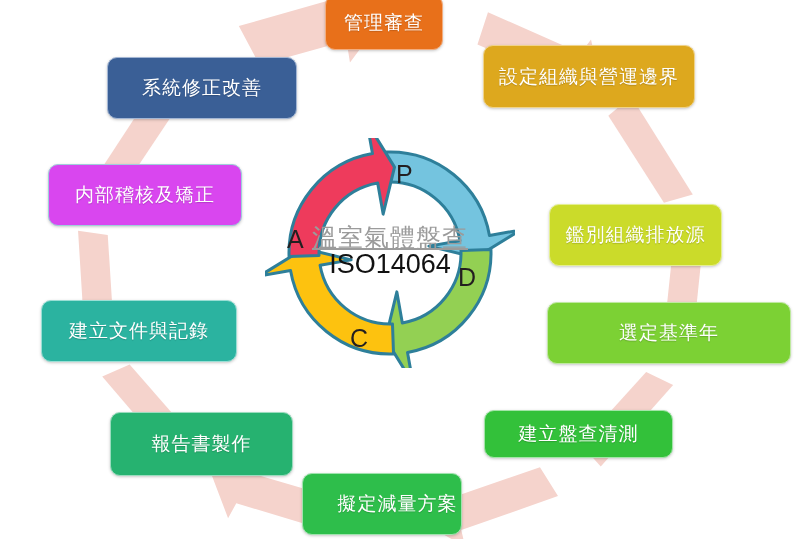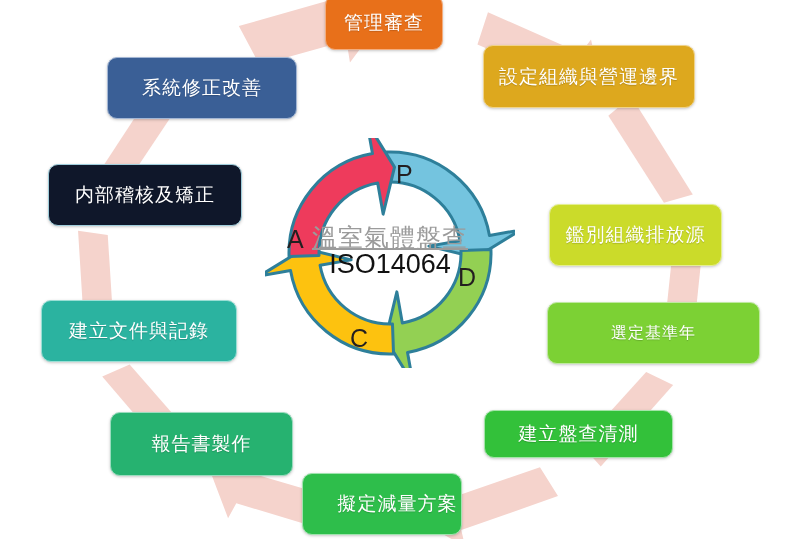--- a/index.html
+++ b/index.html
@@ -94,35 +94,35 @@
   <div id="nodes">
       <div class="node" style="left: 325px; top: -5px; width: 118px; height: 55px; background: rgb(232, 112, 26); border-color: rgb(243, 173, 126); font-size: 19px;">
         <span>管理審查</span>
       </div>
       <div class="node" style="left: 483px; top: 45px; width: 212px; height: 63px; background: rgb(221, 168, 30); border-color: rgb(240, 211, 138); font-size: 19px;">
         <span>設定組織與營運邊界</span>
       </div>
       <div class="node" style="left: 549px; top: 163px; width: 173px; height: 62px; background: rgb(203, 219, 42); border-color: rgb(228, 239, 146); font-size: 19px; margin-top: 41px;">
         <span>鑑別組織排放源</span>
       </div>
-      <div class="node" style="left: 547px; top: 302px; width: 213px; height: 62px; background: rgb(124, 209, 52); border-color: rgb(191, 233, 160); font-size: 16px;">
+      <div class="node" style="left: 547px; top: 302px; width: 244px; height: 62px; background: rgb(124, 209, 52); border-color: rgb(191, 233, 160); font-size: 19px;">
         <span>選定基準年</span>
       </div>
       <div class="node" style="left: 484px; top: 410px; width: 189px; height: 48px; background: rgb(51, 193, 58); border-color: rgb(163, 229, 168); font-size: 19px;">
         <span>建立盤查清測</span>
       </div>
       <div class="node" style="left: 302px; top: 473px; width: 160px; height: 62px; background: rgb(46, 190, 75); border-color: rgb(160, 227, 174); font-size: 19px; padding-left: 31px;">
         <span>擬定減量方案</span>
       </div>
       <div class="node" style="left: 110px; top: 412px; width: 183px; height: 64px; background: rgb(38, 178, 112); border-color: rgb(154, 220, 190); font-size: 19px;">
         <span>報告書製作</span>
       </div>
       <div class="node" style="left: 41px; top: 300px; width: 196px; height: 62px; background: rgb(43, 179, 160); border-color: rgb(154, 223, 213); font-size: 19px;">
         <span>建立文件與記錄</span>
       </div>
-      <div class="node" style="left: 48px; top: 164px; width: 194px; height: 62px; background: #0f172a; border-color: rgb(159, 205, 219); font-size: 19px;">
+      <div class="node" style="left: 48px; top: 164px; width: 194px; height: 62px; background: #d946ef; border-color: rgb(159, 205, 219); font-size: 19px;">
         <span>内部稽核及矯正</span>
       </div>
       <div class="node" style="left: 107px; top: 57px; width: 190px; height: 62px; background: rgb(58, 95, 150); border-color: rgb(163, 182, 212); font-size: 19px;">
         <span>系統修正改善</span>
       </div>
     </div>
 </div>
 
 </body></html>

